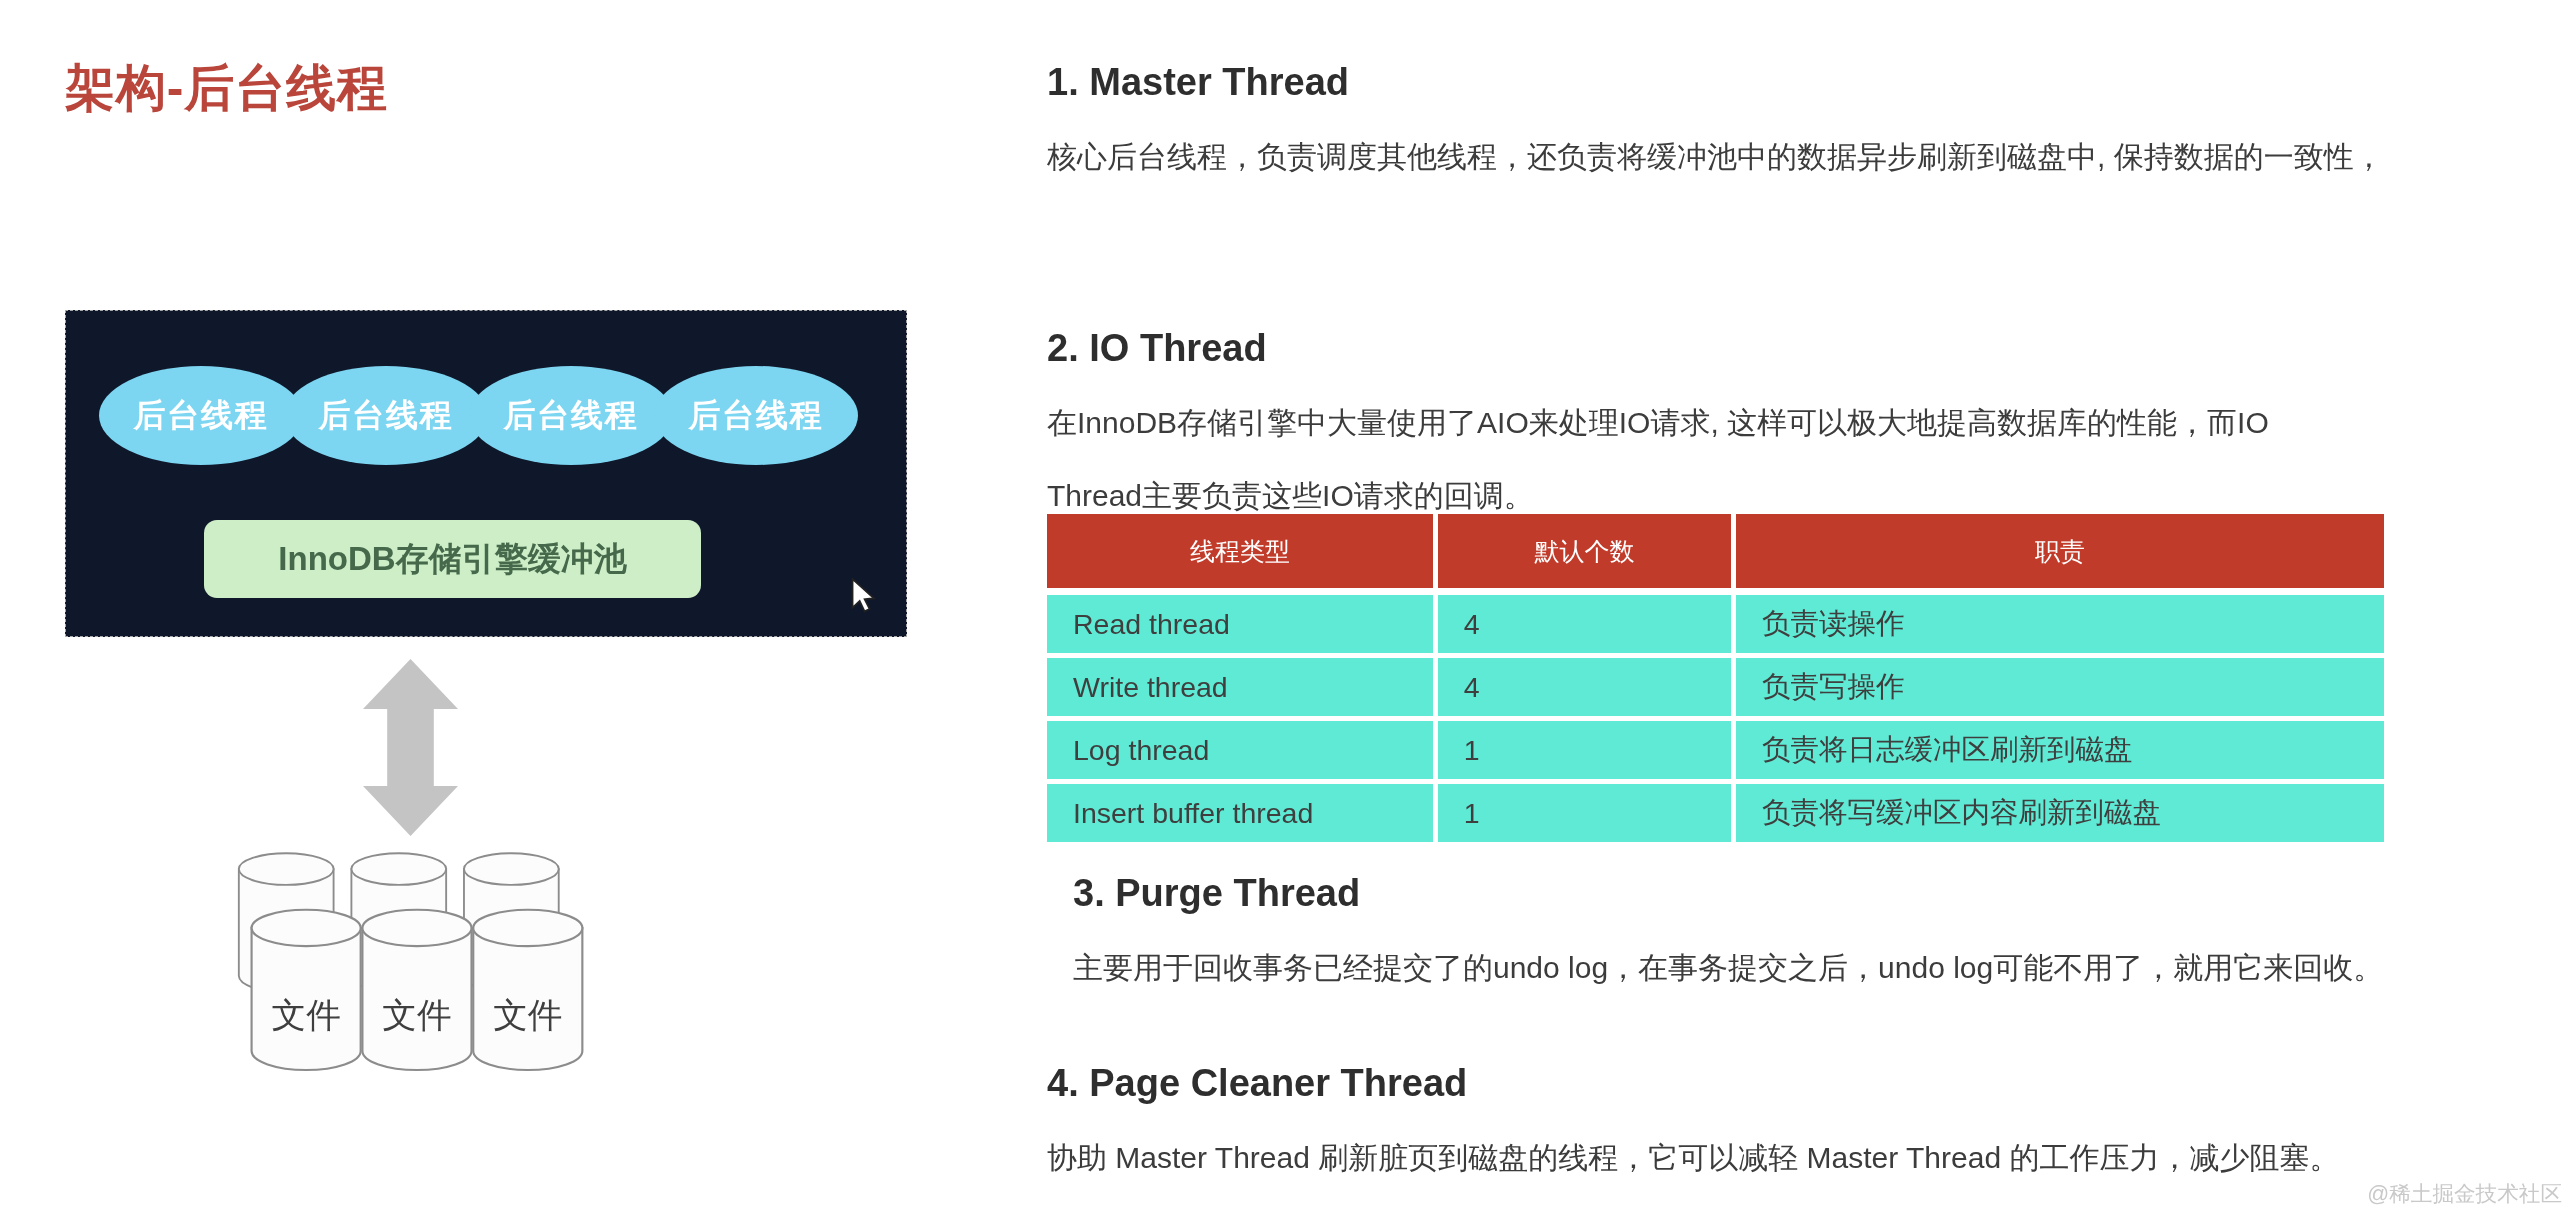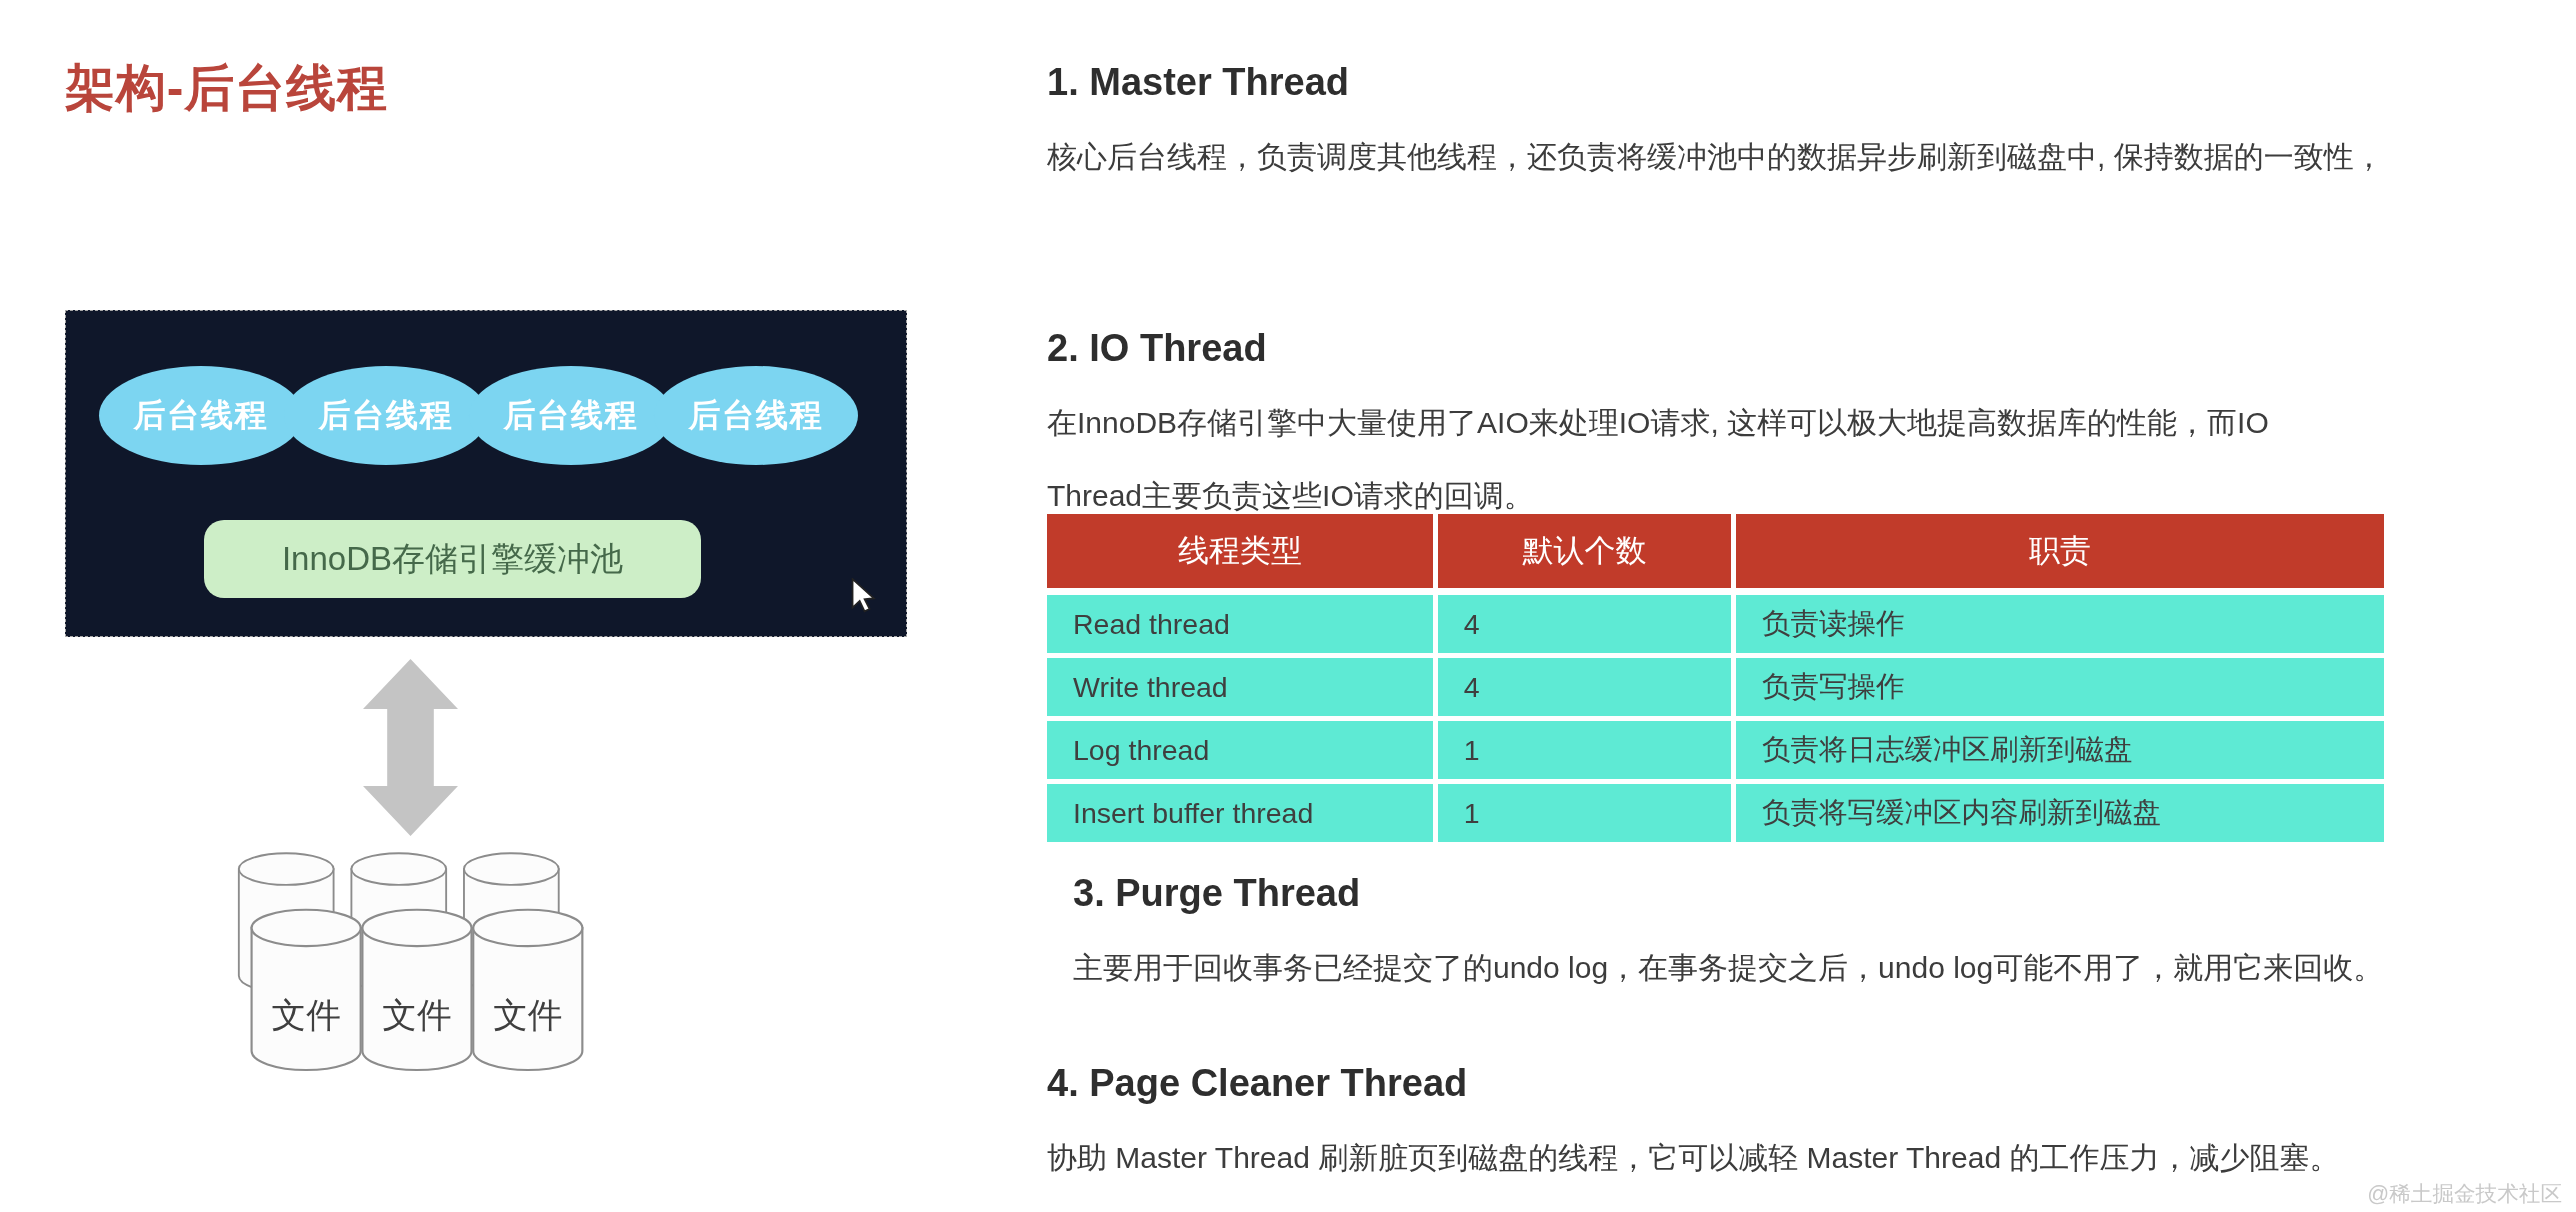--- a/index.html
+++ b/index.html
@@ -10,39 +10,39 @@
   .slide-title{position:absolute;left:65px;top:55px;font-size:50px;font-weight:bold;color:#b9453b;letter-spacing:0.9px;}
 
   .dashed-box{position:absolute;left:65px;top:310px;width:842px;height:327px;border:1.7px dashed #a9a9a9;background:#0f172a;box-sizing:border-box;}
 
   .thread-ellipse{position:absolute;top:55px;width:204px;height:99px;background:#7cd5f1;border-radius:50%;display:flex;align-items:center;justify-content:center;color:#ffffff;font-size:32px;font-weight:bold;letter-spacing:1.7px;}
   .te1{left:33px;}
   .te2{left:218px;}
   .te3{left:403px;}
   .te4{left:588px;}
 
-  .buffer-pool{position:absolute;left:138px;top:209px;width:497px;height:78px;background:#cdeec7;border-radius:20px;display:flex;align-items:center;justify-content:center;color:#45694a;font-size:33px;font-weight:400;}
+  .buffer-pool{position:absolute;left:138px;top:209px;width:497px;height:78px;background:#cdeec7;border-radius:13px;display:flex;align-items:center;justify-content:center;color:#45694a;font-size:33px;font-weight:700;}
 
   .arrow-svg{position:absolute;left:363px;top:659px;}
   .cyl-svg{position:absolute;left:223px;top:843px;}
   .cursor-svg{position:absolute;left:849px;top:578px;}
 
   
   .right-col{position:absolute;left:1047px;top:0;width:1522px;}
   .section{position:absolute;left:0;width:1522px;}
   .sec1{top:61px;}
   .sec2{top:327px;}
   .sec3{top:872px;margin-left:26px;}
   .sec4{top:1062px;}
   .sec-heading{font-size:38px;font-weight:bold;color:#2e2e2e;line-height:42px;margin:0 0 17.3px 0;}
   .sec-line{font-size:30px;color:#3c3c3c;line-height:73px;white-space:nowrap;}
 
   
   .io-table{position:absolute;left:0;top:514px;border-collapse:collapse;table-layout:fixed;width:1337px;}
-  .io-table th{background:#c13b2a;color:#ffffff;font-size:31px;font-weight:400;height:74px;text-align:center;border-right:5.2px solid #ffffff;border-bottom:7.8px solid #ffffff;padding:0;}
+  .io-table th{background:#c13b2a;color:#ffffff;font-size:25px;font-weight:400;height:74px;text-align:center;border-right:5.2px solid #ffffff;border-bottom:7.8px solid #ffffff;padding:0;}
   .io-table th:last-child{border-right:none;}
   .io-table td{background:#5eead4;color:#3f3f3f;font-size:28.5px;height:58px;border-right:5.2px solid #ffffff;border-bottom:5.2px solid #ffffff;padding:0 0 0 26px;text-align:left;}
   .io-table td:last-child{border-right:none;}
   .col-type{width:388px;}
   .col-count{width:298px;}
   .col-duty{width:650px;}
 
   .watermark{position:absolute;right:14px;bottom:5.2px;font-size:21.6px;color:#c9c9c9;}
 </style>
 </head>

